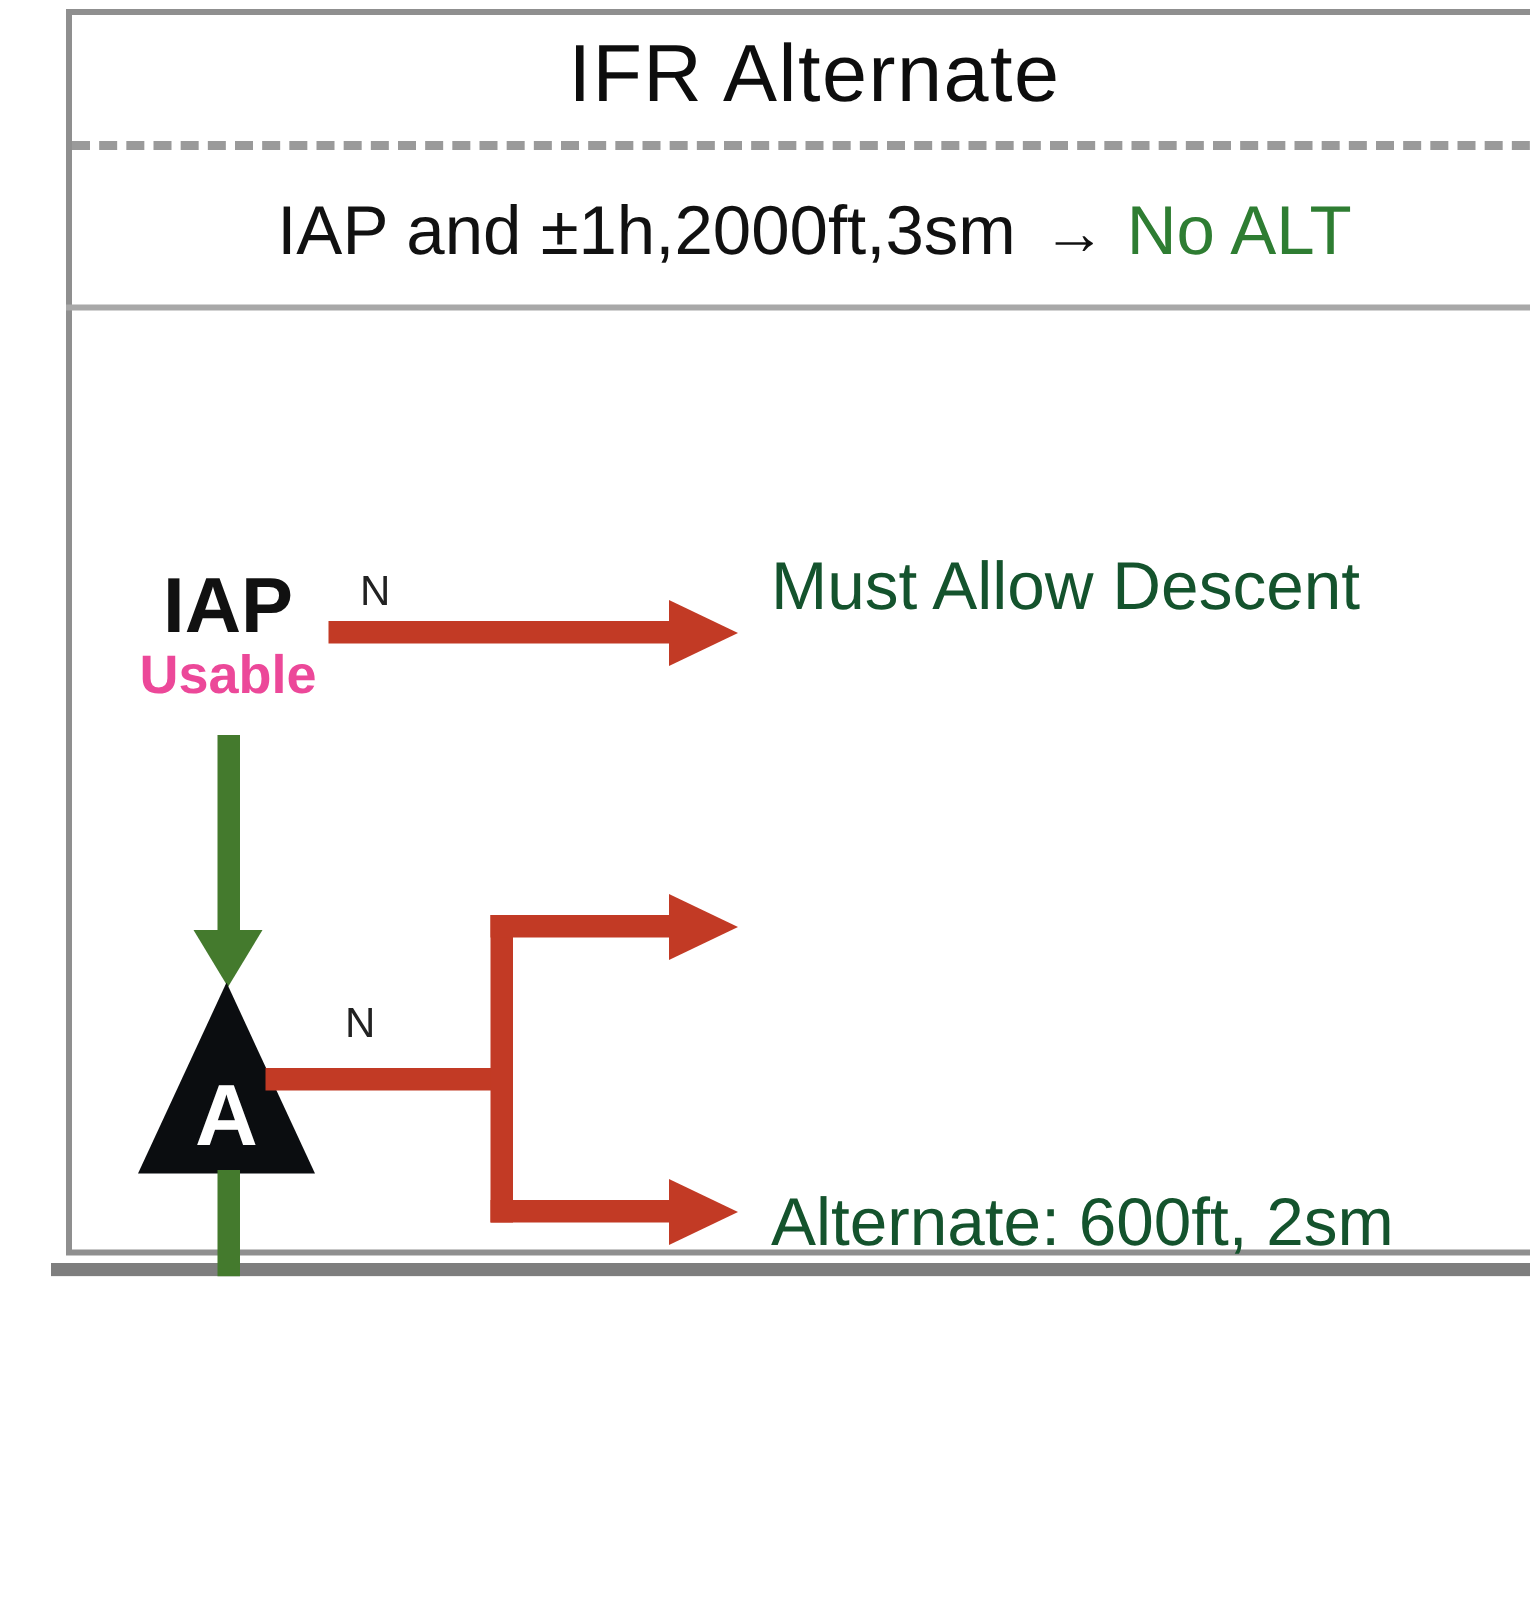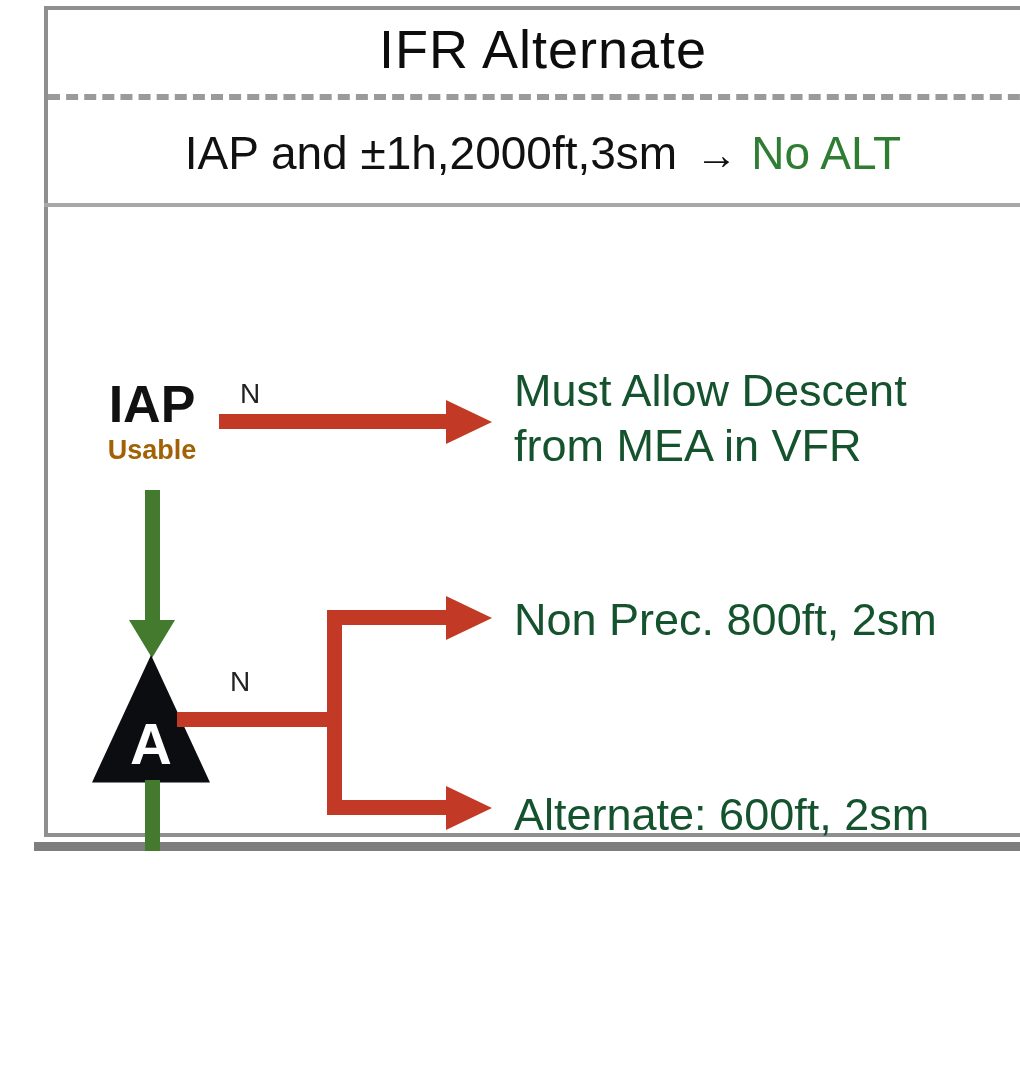--- a/index.html
+++ b/index.html
@@ -77,21 +77,21 @@
   }
   
   .iap-node {
     position: absolute;
     left: 38px; top: 374px; width: 160px;
     text-align: center;
     color: #111;
     font-weight: bold;
   }
   .iap-node .iap-label { font-size: 52px; line-height: 60px; }
-  .iap-node .iap-sublabel { font-size: 27px; line-height: 32px; color: #a16207; }
+  .iap-node .iap-sublabel { font-size: 36px; line-height: 32px; color: #ec4899; }
   .n-label {
     position: absolute;
     font-size: 28px;
     color: #222;
   }
   .n1 { left: 206px; top: 378px; }
   .n2 { left: 196px; top: 666px; }
   
   .line { position: absolute; }
   .red    { background: #c23a25; }
@@ -168,37 +168,35 @@
   <div class="iap-node">
     <div class="iap-label">IAP</div>
     <div class="iap-sublabel">Usable</div>
   </div>
 
   <div class="n-label n1">N</div>
   <div class="line red shaft-red-1"></div>
   <div class="head-red-1"></div>
   <div class="result-label lbl-must">
     <div>Must Allow Descent</div>
-    <div>from MEA in VFR</div>
   </div>
 
   <div class="line green shaft-green-down"></div>
   <div class="head-green-down"></div>
 
   <div class="tri-symbol">
     <span class="tri-letter">A</span>
   </div>
 
   <div class="n-label n2">N</div>
   <div class="line red shaft-red-conn"></div>
   <div class="line red shaft-red-vert"></div>
   <div class="line red shaft-red-top"></div>
   <div class="head-red-top"></div>
   <div class="line red shaft-red-bot"></div>
   <div class="head-red-bot"></div>
-  <div class="result-label lbl-nonprec">Non Prec. 800ft, 2sm</div>
   <div class="result-label lbl-precision">Alternate: 600ft, 2sm</div>
 
   <div class="line green shaft-green-vert"></div>
   <div class="line green shaft-green-horz"></div>
   <div class="head-green-right"></div>
 
 </div>
 
 </body></html>

